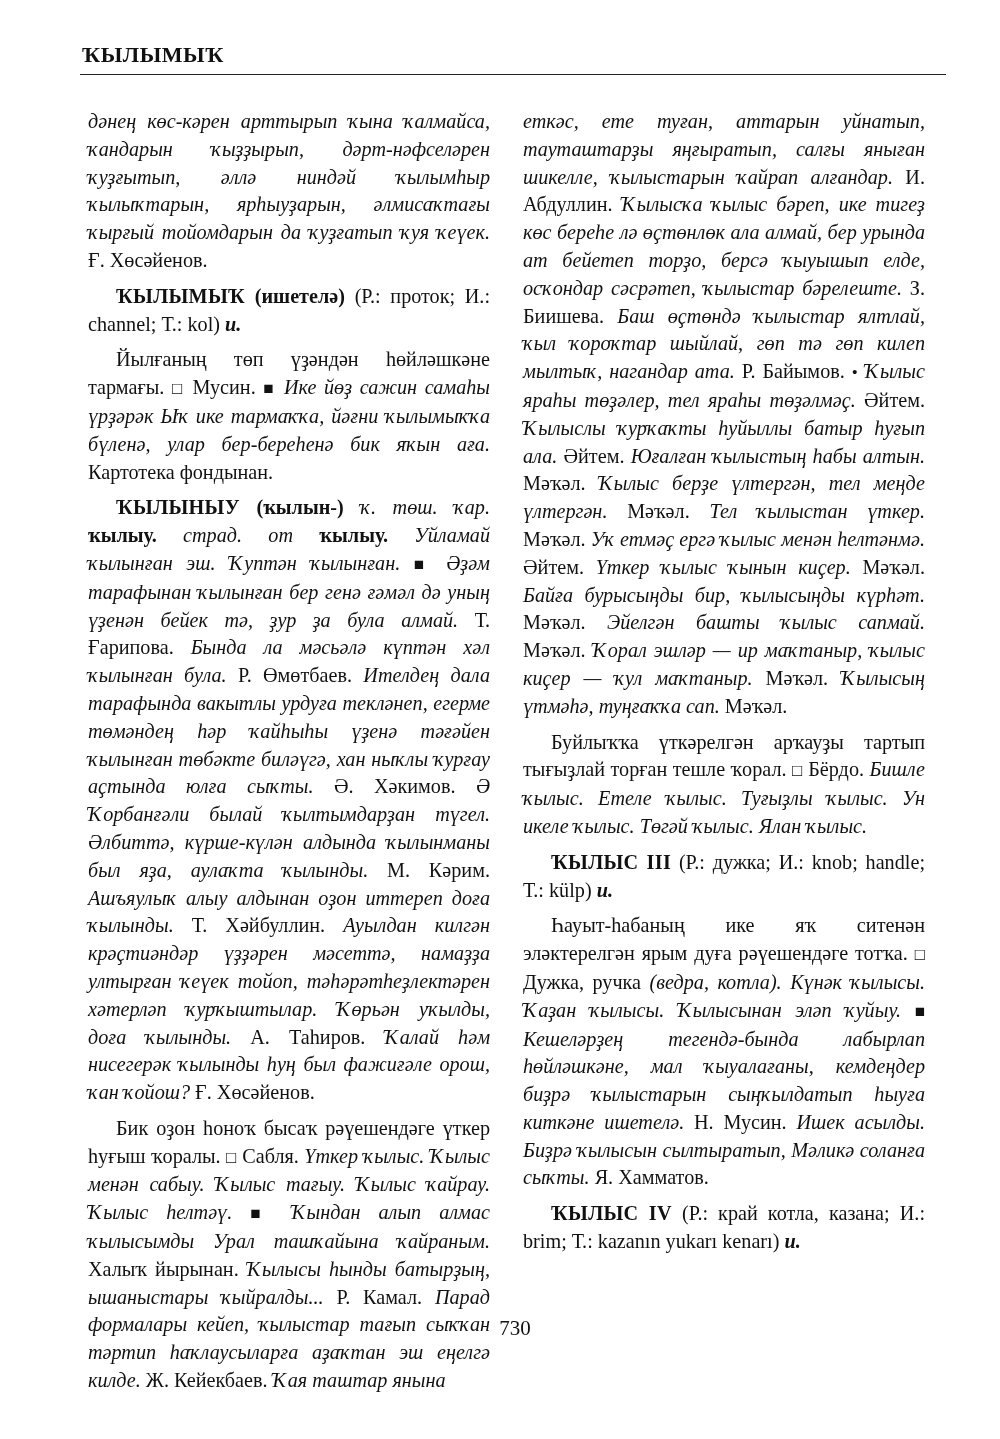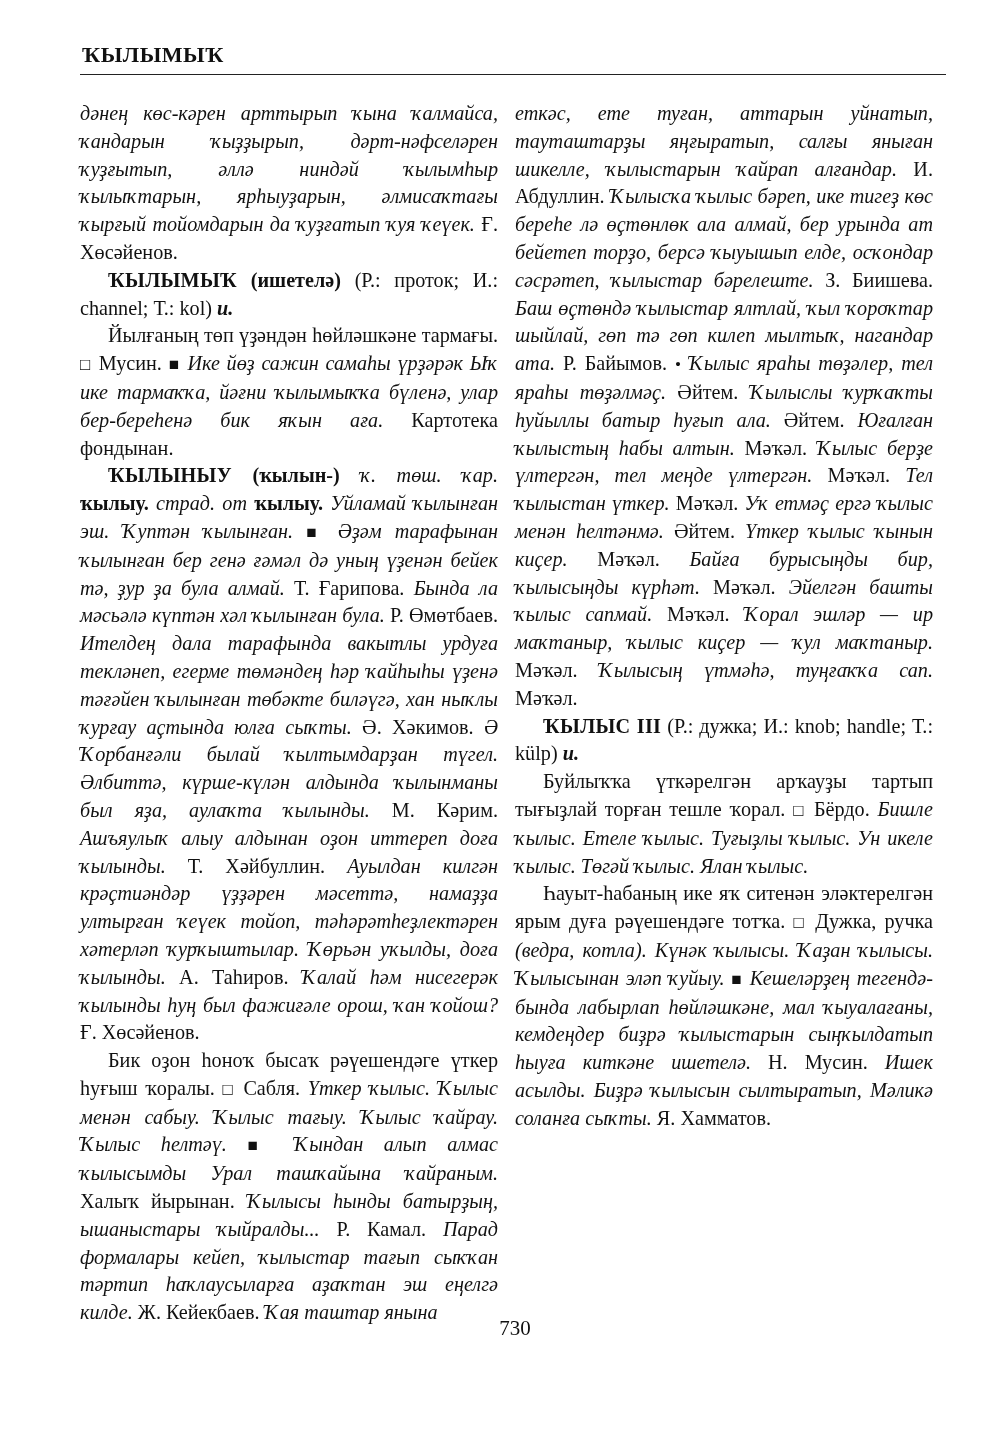--- a/index.html
+++ b/index.html
@@ -5,21 +5,21 @@
   html, body { margin: 0; padding: 0; background: #ffffff; }
   body { width: 1000px; height: 1439px; position: relative; overflow: hidden;
          font-family: "DejaVu Serif", "Liberation Serif", serif; color: #111; }
   .running-head { position: absolute; left: 82px; top: 42px; font-family: "Liberation Serif", serif;
          font-weight: bold; font-size: 22px; letter-spacing: 0.5px; color: #111; }
   .head-rule { position: absolute; left: 80px; top: 74px; width: 866px; height: 0; border-top: 1.6px solid #222; }
   .col { position: absolute; top: 100px; font-family: "Liberation Serif", serif; font-size: 20.2px;
          line-height: 27.8px; text-align: justify; }
   .col-left { left: 80px; width: 418px; }
   .col-right { left: 515px; width: 418px; }
-  .col p { margin: 0; }
+  .col p { margin: 8px; }
   .col p.ind { text-indent: 28px; }
   .i { font-style: italic; }
   .b { font-weight: bold; }
   .hw { font-weight: bold; letter-spacing: 0.3px; }
   .sym { font-style: normal; font-size: 0.85em; }
   .page-number { position: absolute; top: 1316px; left: 0; width: 1030px; text-align: center;
          font-family: "Liberation Serif", serif; font-size: 21px; color: #111; }
 </style>
 </head>
 <body>
@@ -43,23 +43,26 @@
   <p class="ind">
     <span>Бик оҙон һоноҡ бысаҡ рәүешендәге үткер һуғыш ҡоралы. </span><span class="sym">□</span><span> Сабля. </span><span class="i">Үткер ҡылыс. Ҡылыс менән сабыу. Ҡылыс тағыу. Ҡылыс ҡайрау. Ҡылыс һелтәү. </span><span class="sym">■</span><span class="i"> Ҡындан алып алмас ҡылысымды Урал ташҡайына ҡайраным.</span><span> Халыҡ йырынан. </span><span class="i">Ҡылысы һынды батырҙың, ышаныстары ҡыйралды...</span><span> Р. Камал. </span><span class="i">Парад формалары кейеп, ҡылыстар тағып сыҡҡан тәртип һаҡлаусыларға аҙаҡтан эш еңелгә килде.</span><span> Ж. Кейекбаев. </span><span class="i">Ҡая таштар янына</span>
   </p>
 </div>
 
 <div class="col col-right">
   <p>
     <span class="i">еткәс, ете туған, аттарын уйнатып, тауташтарҙы яңғыратып, салғы яныған шикелле, ҡылыстарын ҡайрап алғандар.</span><span> И. Абдуллин. </span><span class="i">Ҡылысҡа ҡылыс бәреп, ике тигеҙ көс береһе лә өҫтөнлөк ала алмай, бер урында ат бейетеп торҙо, берсә ҡыуышып елде, осҡондар сәсрәтеп, ҡылыстар бәрелеште.</span><span> З. Биишева. </span><span class="i">Баш өҫтөндә ҡылыстар ялтлай, ҡыл ҡороҡтар шыйлай, гөп тә гөп килеп мылтыҡ, нагандар ата.</span><span> Р. Байымов. </span><span class="sym">•</span><span class="i"> Ҡылыс яраһы төҙәлер, тел яраһы төҙәлмәҫ.</span><span> Әйтем. </span><span class="i">Ҡылыслы ҡурҡаҡты һуйыллы батыр һуғып ала.</span><span> Әйтем. </span><span class="i">Юғалған ҡылыстың һабы алтын.</span><span> Мәҡәл. </span><span class="i">Ҡылыс берҙе үлтергән, тел меңде үлтергән.</span><span> Мәҡәл. </span><span class="i">Тел ҡылыстан үткер.</span><span> Мәҡәл. </span><span class="i">Уҡ етмәҫ ергә ҡылыс менән һелтәнмә.</span><span> Әйтем. </span><span class="i">Үткер ҡылыс ҡынын киҫер.</span><span> Мәҡәл. </span><span class="i">Байға бурысыңды бир, ҡылысыңды күрһәт.</span><span> Мәҡәл. </span><span class="i">Эйелгән башты ҡылыс сапмай.</span><span> Мәҡәл. </span><span class="i">Ҡорал эшләр — ир маҡтаныр, ҡылыс киҫер — ҡул маҡтаныр.</span><span> Мәҡәл. </span><span class="i">Ҡылысың үтмәһә, туңғаҡҡа сап.</span><span> Мәҡәл.</span>
   </p>
   <p class="ind">
+    <span>Буйлыҡҡа үткәрелгән арҡауҙы тартып тығыҙлай торған тешле ҡорал. </span><span class="sym">□</span><span> Бёрдо. </span><span class="i">Бишле ҡылыс. Етеле ҡылыс. Туғыҙлы ҡылыс. Ун икеле ҡылыс. Төгәй ҡылыс. Ялан ҡылыс.</span>
+  </p>
+  <p class="ind">
     <span class="hw">ҠЫЛЫС III</span><span> (Р.: дужка; И.: knob; handle; Т.: külp) </span><span class="i b">и.</span>
   </p>
   <p class="ind">
-    <span>Буйлыҡҡа үткәрелгән арҡауҙы тартып тығыҙлай торған тешле ҡорал. </span><span class="sym">□</span><span> Бёрдо. </span><span class="i">Бишле ҡылыс. Етеле ҡылыс. Туғыҙлы ҡылыс. Ун икеле ҡылыс. Төгәй ҡылыс. Ялан ҡылыс.</span>
+    <span>Һауыт-һабаның ике яҡ ситенән эләктерелгән ярым дуға рәүешендәге тотҡа. </span><span class="sym">□</span><span> Дужка, ручка </span><span class="i">(ведра, котла).</span><span class="i"> Күнәк ҡылысы. Ҡаҙан ҡылысы. Ҡылысынан эләп ҡуйыу. </span><span class="sym">■</span><span class="i"> Кешеләрҙең тегендә-бында лабырлап һөйләшкәне, мал ҡыуалағаны, кемдеңдер биҙрә ҡылыстарын сыңҡылдатып һыуға киткәне ишетелә.</span><span> Н. Мусин. </span><span class="i">Ишек асылды. Биҙрә ҡылысын сылтыратып, Мәликә соланға сыҡты.</span><span> Я. Хамматов.</span>
   </p>
   <p class="ind">
-    <span>Һауыт-һабаның ике яҡ ситенән эләктерелгән ярым дуға рәүешендәге тотҡа. </span><span class="sym">□</span><span> Дужка, ручка </span><span class="i">(ведра, котла).</span><span class="i"> Күнәк ҡылысы. Ҡаҙан ҡылысы. Ҡылысынан эләп ҡуйыу. </span><span class="sym">■</span><span class="i"> Кешеләрҙең тегендә-бында лабырлап һөйләшкәне, мал ҡыуалағаны, кемдеңдер биҙрә ҡылыстарын сыңҡылдатып һыуға киткәне ишетелә.</span><span> Н. Мусин. </span><span class="i">Ишек асылды. Биҙрә ҡылысын сылтыратып, Мәликә соланға сыҡты.</span><span> Я. Хамматов.</span>
+    <span class="hw">ҠЫЛЫС IV</span><span> (Р.: край котла, казана; И.: brim; Т.: kazanın yukarı kenarı) </span><span class="i b">и.</span>
   </p>
 </div>
 
 <div class="page-number">730</div>
 
 </body></html>

